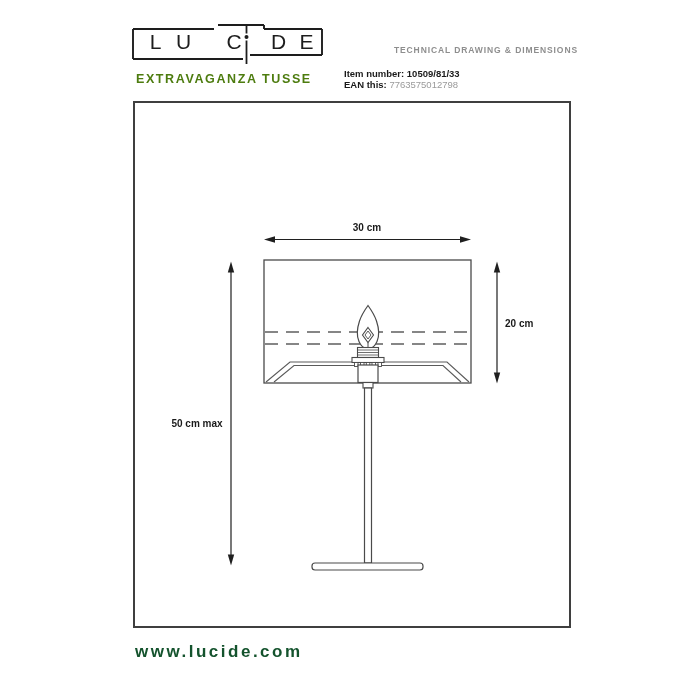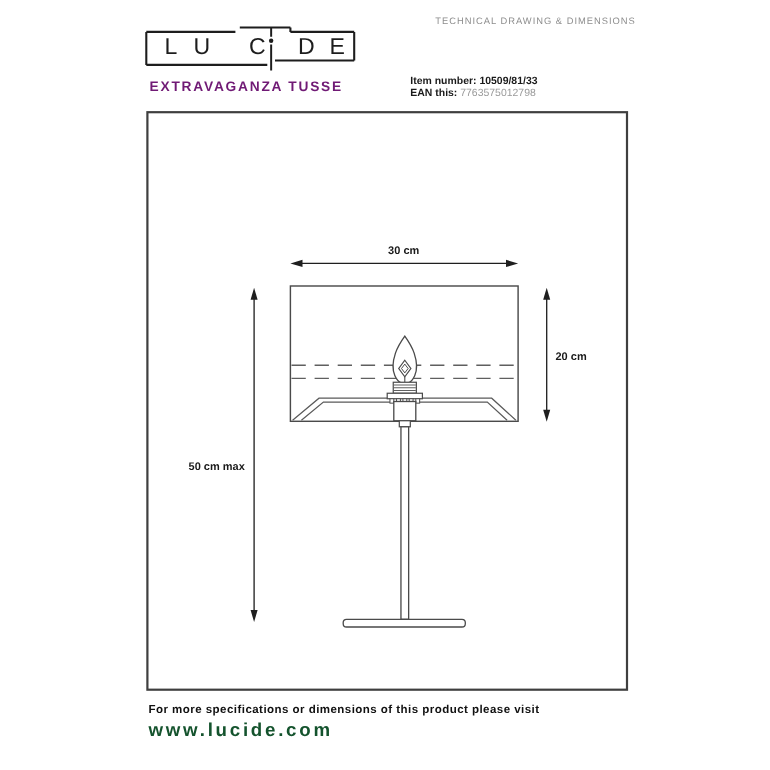--- a/index.html
+++ b/index.html
@@ -3,28 +3,28 @@
 <meta charset="utf-8">
 <style>
   html,body{margin:0;padding:0;background:#ffffff;}
   .page{
     position:relative;width:700px;height:700px;background:#fff;overflow:hidden;
     font-family:"Liberation Sans", sans-serif;color:#1a1a1a;
   }
   
   .logo-svg{position:absolute;left:130px;top:14px;width:195px;height:52px;}
   .doc-type{
-    position:absolute;top:14px;right:122px;font-size:8.5px;letter-spacing:.9px;
-    color:#8e8e8e;font-weight:400;white-space:nowrap;
+    position:absolute;top:45px;right:122px;font-size:8.5px;letter-spacing:.9px;
+    color:#8e8e8e;font-weight:700;white-space:nowrap;
   }
   .product-title{
     position:absolute;left:136px;top:72px;font-size:12.5px;font-weight:bold;
-    letter-spacing:1.6px;color:#701a75;white-space:nowrap;
+    letter-spacing:1.6px;color:#4d7c0f;white-space:nowrap;
   }
-  .item-block{position:absolute;left:344px;top:69px;font-size:9.5px;line-height:10.5px;white-space:nowrap;margin-left:29px;}
+  .item-block{position:absolute;left:344px;top:69px;font-size:9.5px;line-height:10.5px;white-space:nowrap;}
   .item-line b{font-weight:bold;color:#1a1a1a;}
   .ean-value{color:#9a9a9a;font-weight:normal;}
   
   .frame{
     position:absolute;left:133px;top:101px;width:438px;height:527px;
     border:2px solid #3f3f3f;box-sizing:border-box;background:#fff;
   }
   .drawing-svg{position:absolute;left:133px;top:101px;width:438px;height:527px;}
   
   .footer{position:absolute;left:135px;top:639px;}
@@ -144,17 +144,16 @@
 
     <g>
       <line x1="98" y1="169" x2="98" y2="456" stroke="#1f1f1f" stroke-width="1.2"></line>
       <polygon points="98,160.5 94.8,171.5 101.2,171.5" fill="#1f1f1f"></polygon>
       <polygon points="98,464.5 94.8,453.5 101.2,453.5" fill="#1f1f1f"></polygon>
       <text x="64" y="326" text-anchor="middle" font-size="10" font-weight="bold" fill="#1a1a1a">50 cm max</text>
     </g>
   </svg>
 
   <div class="footer">
-    <div class="footer-note">For more specifications or dimensions of this product please visit</div>
     <div class="footer-site">www.lucide.com</div>
   </div>
 
 </div>
 
 </body></html>

